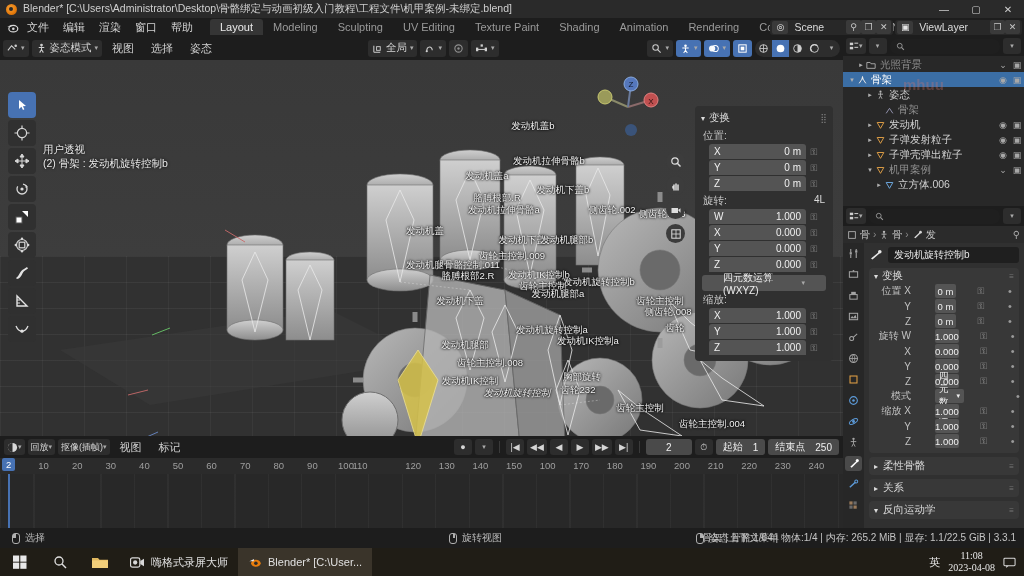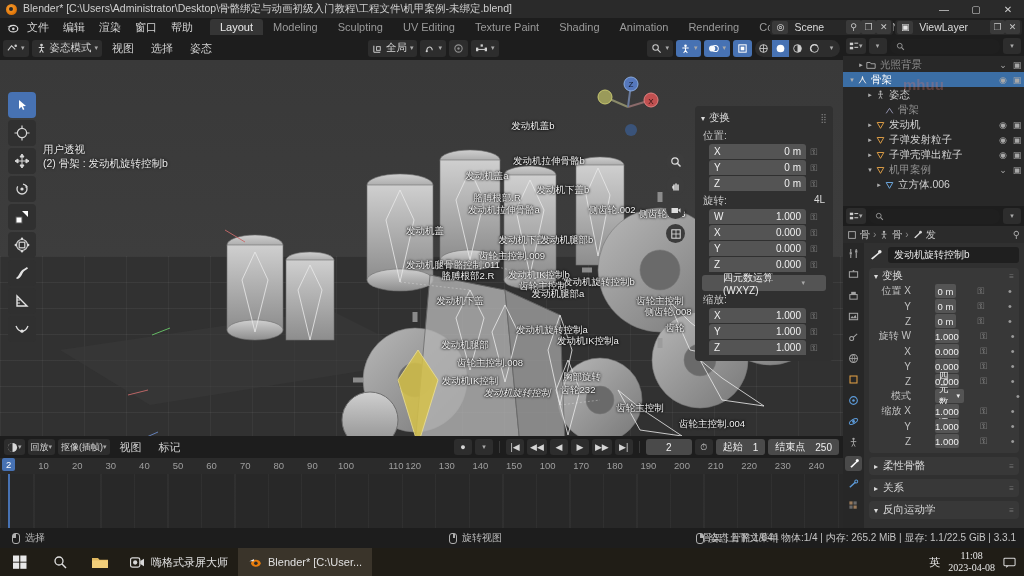--- a/index.html
+++ b/index.html
@@ -731,21 +731,21 @@
         <div class="tick" style="left: 43.6px;">10</div>
         <div class="tick" style="left: 77.2px;">20</div>
         <div class="tick" style="left: 110.8px;">30</div>
         <div class="tick" style="left: 144.4px;">40</div>
         <div class="tick" style="left: 178px;">50</div>
         <div class="tick" style="left: 211.6px; text-align: center;">60</div>
         <div class="tick" style="left: 245.2px;">70</div>
         <div class="tick" style="left: 278.8px;">80</div>
         <div class="tick" style="left: 312.4px;">90</div>
         <div class="tick" style="left: 346px;">100</div>
-        <div class="tick" style="left: 396px;">110</div>
+        <div class="tick" style="left: 360px;">110</div>
         <div class="tick" style="left: 413.2px;">120</div>
         <div class="tick" style="left: 446.8px;">130</div>
         <div class="tick" style="left: 480.4px;">140</div>
         <div class="tick" style="left: 514px;">150</div>
         <div class="tick" style="left: 547.6px;">100</div>
         <div class="tick" style="left: 581.2px;">170</div>
         <div class="tick" style="left: 614.8px;">180</div>
         <div class="tick" style="left: 648.4px;">190</div>
         <div class="tick" style="left: 682px;">200</div>
         <div class="tick" style="left: 715.6px;">210</div>

